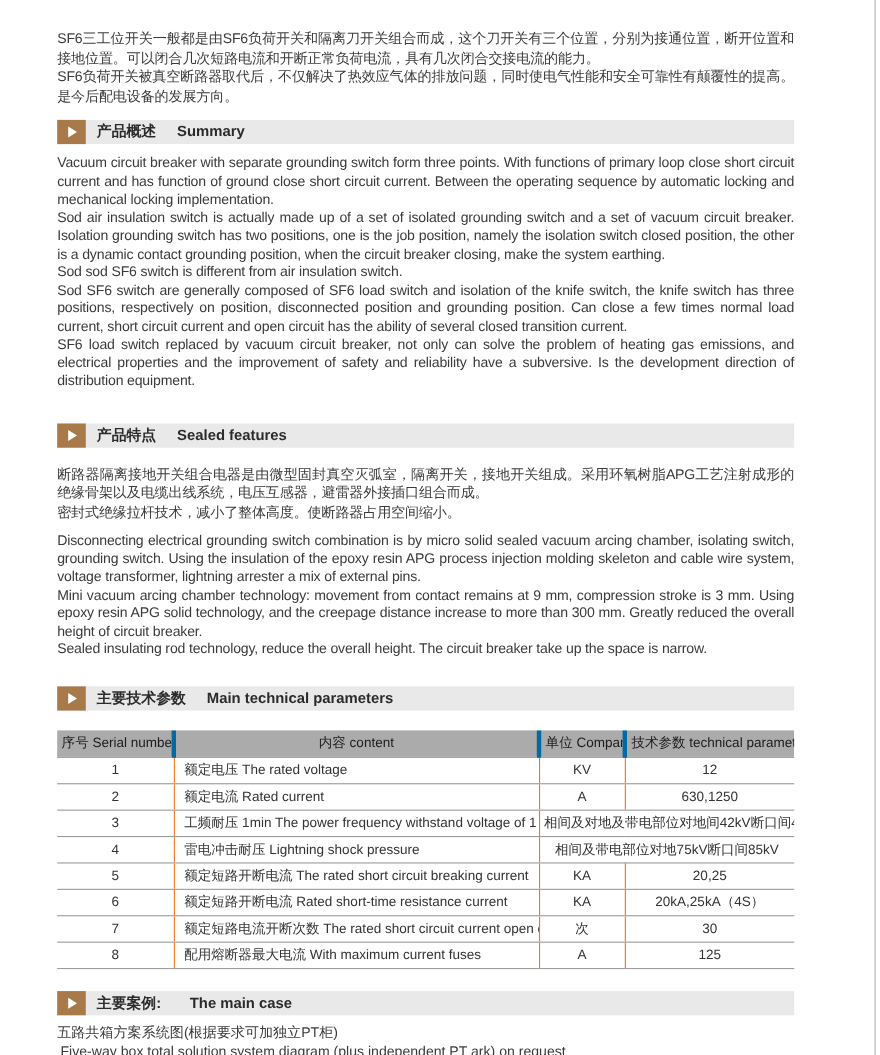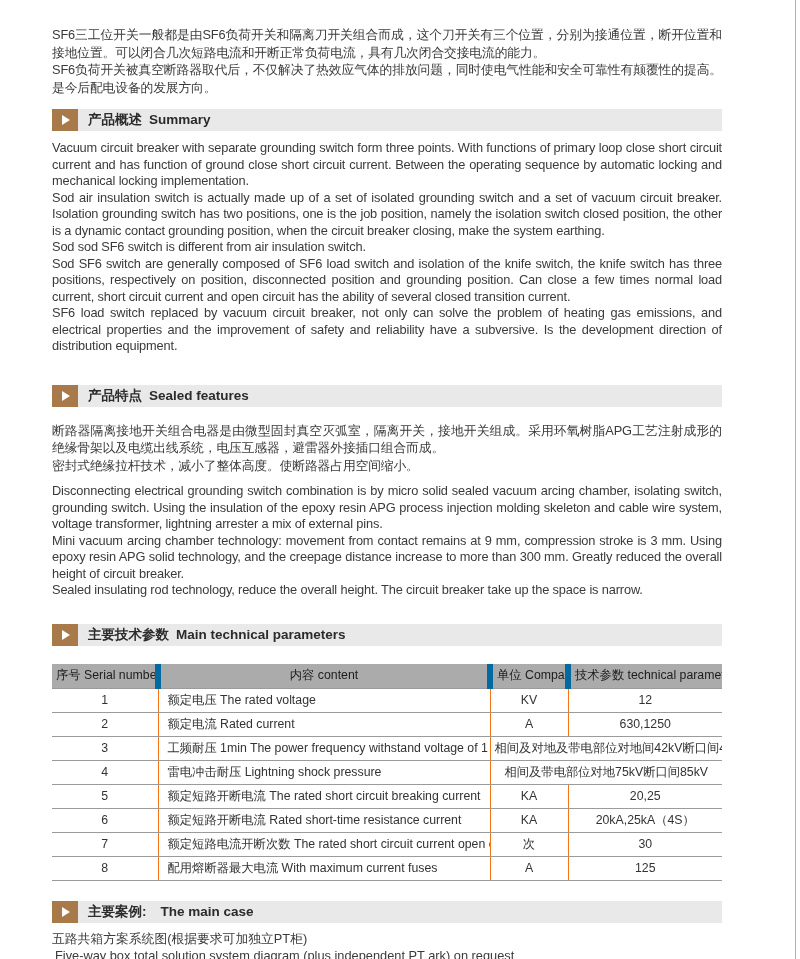--- a/index.html
+++ b/index.html
@@ -56,20 +56,21 @@
     border-bottom: 5px solid transparent;
     margin-left: 2px;
   }
   .bar-title {
     margin-left: 10px;
     font-size: 13.5px;
     font-weight: bold;
     color: #2b2b2b;
     display: inline-flex;
     align-items: baseline;
+    gap: 12px;
   }
   .bar-title .en { margin-left: 7px; }
   .bar-title.wide-gap .en { margin-left: 14px; }
 
   .mt-bar1 { margin-top: 13px; }
   .mt-text { margin-top: 9px; }
   .mt-bar2 { margin-top: 30px; }
   .mt-cn   { margin-top: 15px; }
   .mt-en   { margin-top: 9px; }
   .mt-bar3 { margin-top: 25px; }
@@ -87,21 +88,21 @@
   table.params col.c1 { width: 106px; }
   table.params col.c2 { width: 332px; }
   table.params col.c3 { width: 78px; }
   table.params col.c4 { width: 154px; }
   table.params th {
     background: #ababab;
     color: #1c1c1c;
     font-weight: normal;
     height: 24px;
     padding: 0 4px;
-    border-left: 6px solid #0369a1;
+    border-left: 4px solid #0369a1;
     border-bottom: 1px solid #9b9b9b;
     text-align: center;
     overflow: hidden;
     white-space: nowrap;
   }
   table.params th:first-child { border-left: none; }
   table.params td {
     height: 23px;
     padding: 0 4px;
     border-bottom: 1px solid #9b9b9b;

